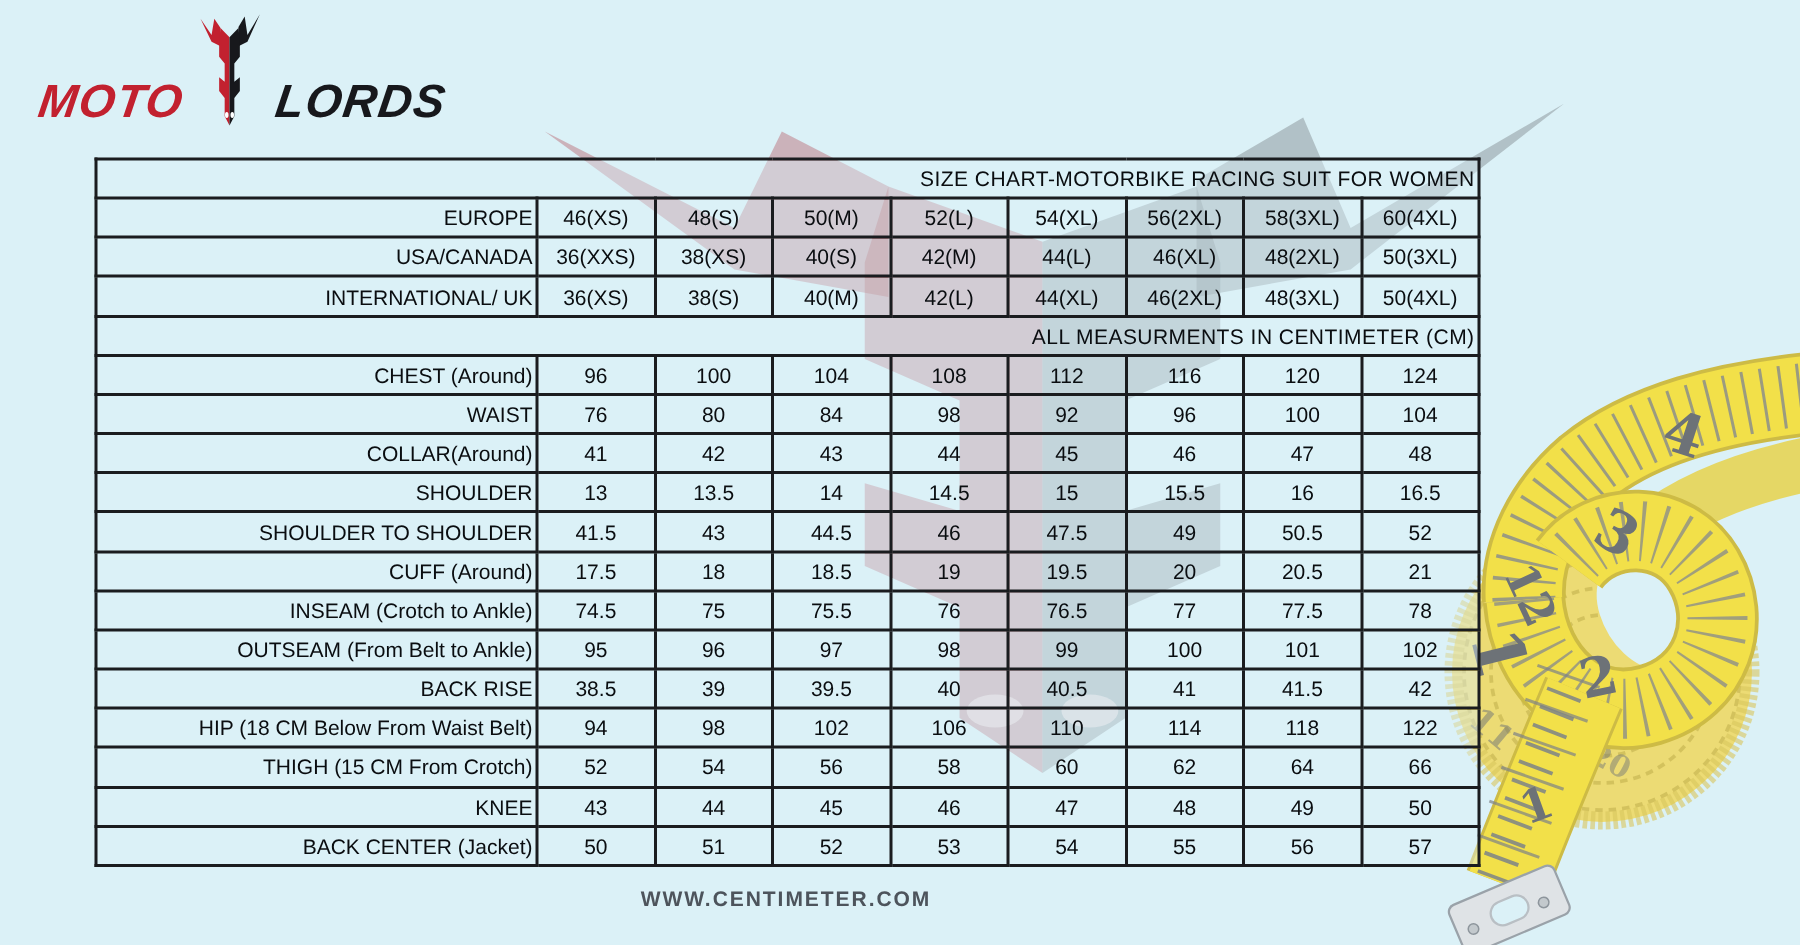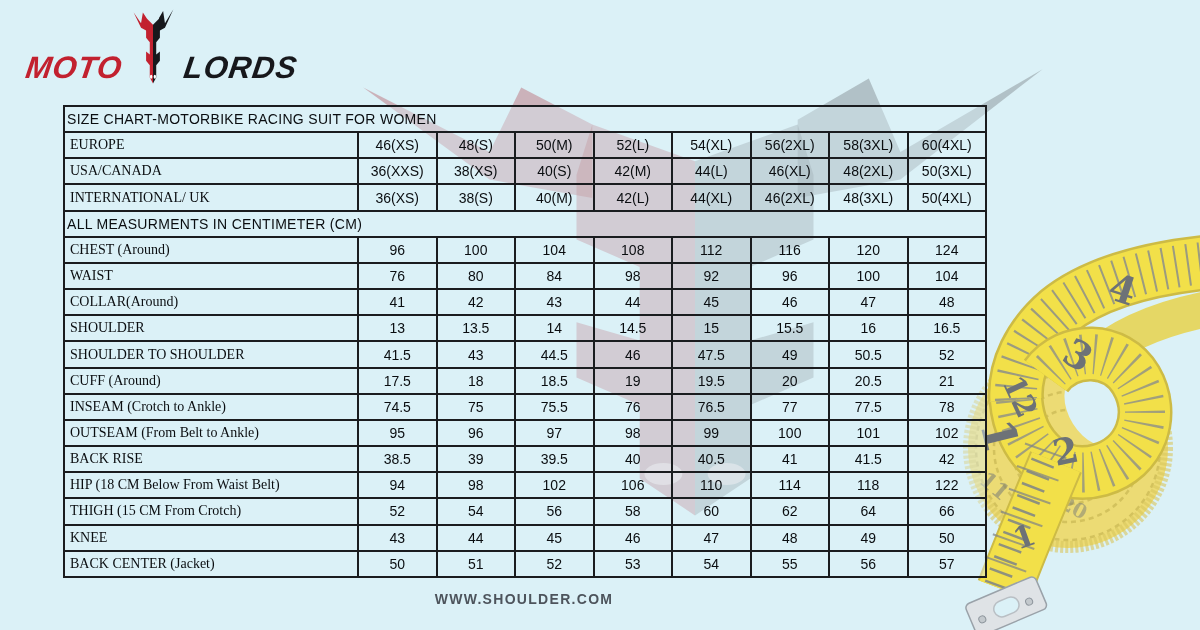--- a/index.html
+++ b/index.html
@@ -22,23 +22,23 @@
   .sizetable{
     position:absolute;left:63px;top:105px;width:922px;height:473px;
     border-collapse:collapse;table-layout:fixed;
   }
   .sizetable td{
     border:2px solid #1a1c1f;
     background:rgba(219,241,247,0.42);
     font-size:14px;color:#0a0d10;line-height:1;
     padding:0 2px;white-space:nowrap;overflow:hidden;
   }
-  .label-cell{text-align:left;padding-left:5px !important;font-family:Liberation Serif, serif;}
+  .label-cell{text-align:right;padding-left:5px !important;}
   .value-cell{text-align:center;}
-  .full-cell{text-align:left;letter-spacing:.3px;margin-left:12px;}
+  .full-cell{text-align:right;letter-spacing:.3px;margin-left:12px;}
   
   .footer{
     position:absolute;left:63px;top:591px;width:922px;text-align:center;
     font-weight:bold;font-size:14px;letter-spacing:1.3px;color:#4d545c;
   }
   .tape-num{font-family:"DejaVu Serif",serif;font-weight:bold;fill:#6d7277;}
 </style>
 </head>
 <body>
 
@@ -313,13 +313,13 @@
         <td class="value-cell">52</td>
         <td class="value-cell">53</td>
         <td class="value-cell">54</td>
         <td class="value-cell">55</td>
         <td class="value-cell">56</td>
         <td class="value-cell">57</td>
       </tr>
     </tbody>
 </table>
 
-<div class="footer">WWW.SHOULDER.COM</div>
+<div class="footer">WWW.CENTIMETER.COM</div>
 
 </body></html>

